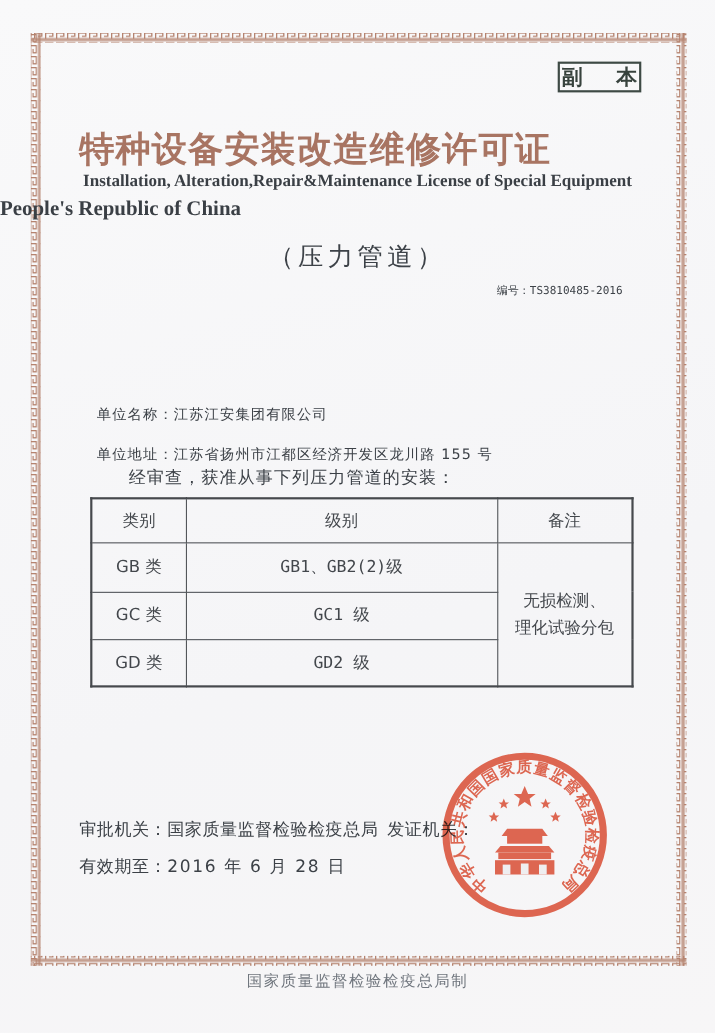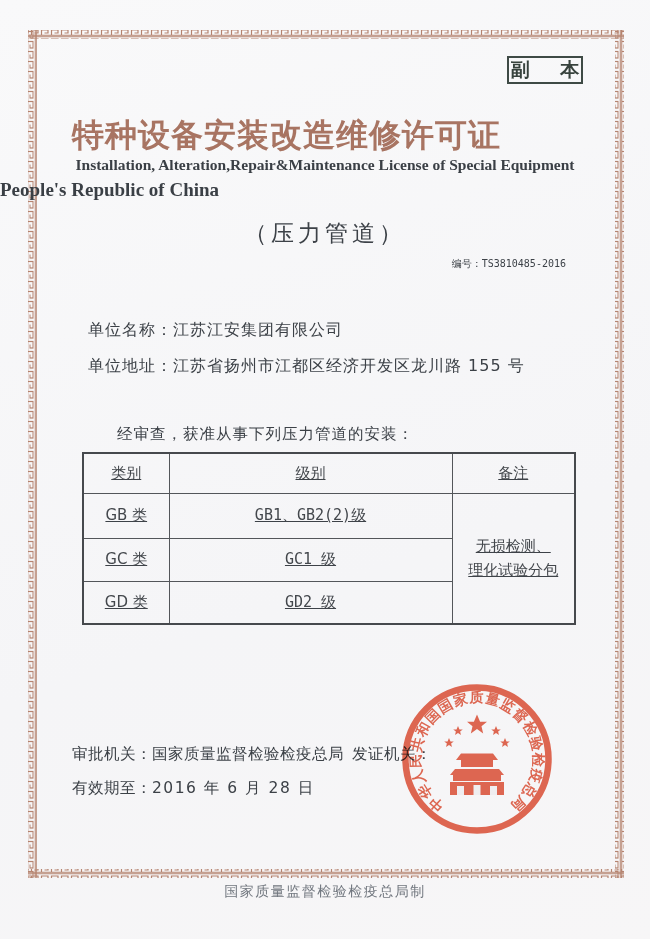--- a/index.html
+++ b/index.html
@@ -26,34 +26,34 @@
   .title-cn2{left:0;top:114px;width:573px;text-align:center;
     font-size:32px;font-weight:bold;color:#a87462;letter-spacing:1px;}
   .title-en1{left:0;top:156px;width:650px;text-align:center;
     font-family:"Liberation Serif",serif;font-weight:bold;font-size:15.5px;color:#3a3f45;}
   .title-en2{left:0;top:179px;width:650px;text-align:left;
     font-family:"Liberation Serif",serif;font-weight:bold;font-size:19px;color:#3a3f45;}
   .category{left:0;top:218px;width:650px;text-align:center;
     font-size:23px;letter-spacing:4px;color:#3d4248;}
   .license-row{left:0;top:257px;width:566px;text-align:right;font-size:10px;color:#3d4248;}
   .mono{font-family:"DejaVu Sans Mono",monospace;}
-  .info-row{left:88px;font-size:16px;color:#3c4147;letter-spacing:1px;white-space:nowrap;}
+  .info-row{left:88px;font-size:13px;color:#3c4147;letter-spacing:1px;white-space:nowrap;margin-top:48px;}
   .org-name{top:320px;}
   .org-addr{top:356px;}
   .approval-intro{left:117px;top:424px;font-size:15.5px;color:#3c4147;letter-spacing:1px;}
   table.permit{
     position:absolute;left:82px;top:452px;width:492px;
     border-collapse:collapse;table-layout:fixed;
   }
   table.permit td,table.permit th{
     border:1.6px solid #53565a;
     font-size:15px;font-weight:normal;color:#43474c;
     text-align:center;vertical-align:middle;padding:0;
   }
-  table.permit{border:2px solid #46494d;text-decoration:underline;}
+  table.permit{border:2px solid #46494d;}
   col.c1{width:86px;} col.c2{width:283px;} col.c3{width:123px;}
   tr.hdr{height:40px;} tr.r1{height:45px;} tr.r2{height:43px;} tr.r3{height:43px;}
   td.remark{white-space:pre-line;text-align:left;padding-left:12px;line-height:1.65;}
   .footer-row{font-size:15.5px;color:#3c4147;white-space:nowrap;letter-spacing:.5px;}
   .fr1l{left:72px;top:744px;} .fr1r{left:352px;top:744px;}
   .fr2l{left:72px;top:778px;} .fr2r{left:352px;top:778px;}
   .date-val{font-family:"DejaVu Sans",sans-serif;letter-spacing:1.5px;}
   .imprint{left:0;top:883px;width:650px;text-align:center;
     font-size:14px;color:#70767e;letter-spacing:1.5px;}
   .seal-svg{position:absolute;left:399px;top:681px;width:156px;height:156px;

